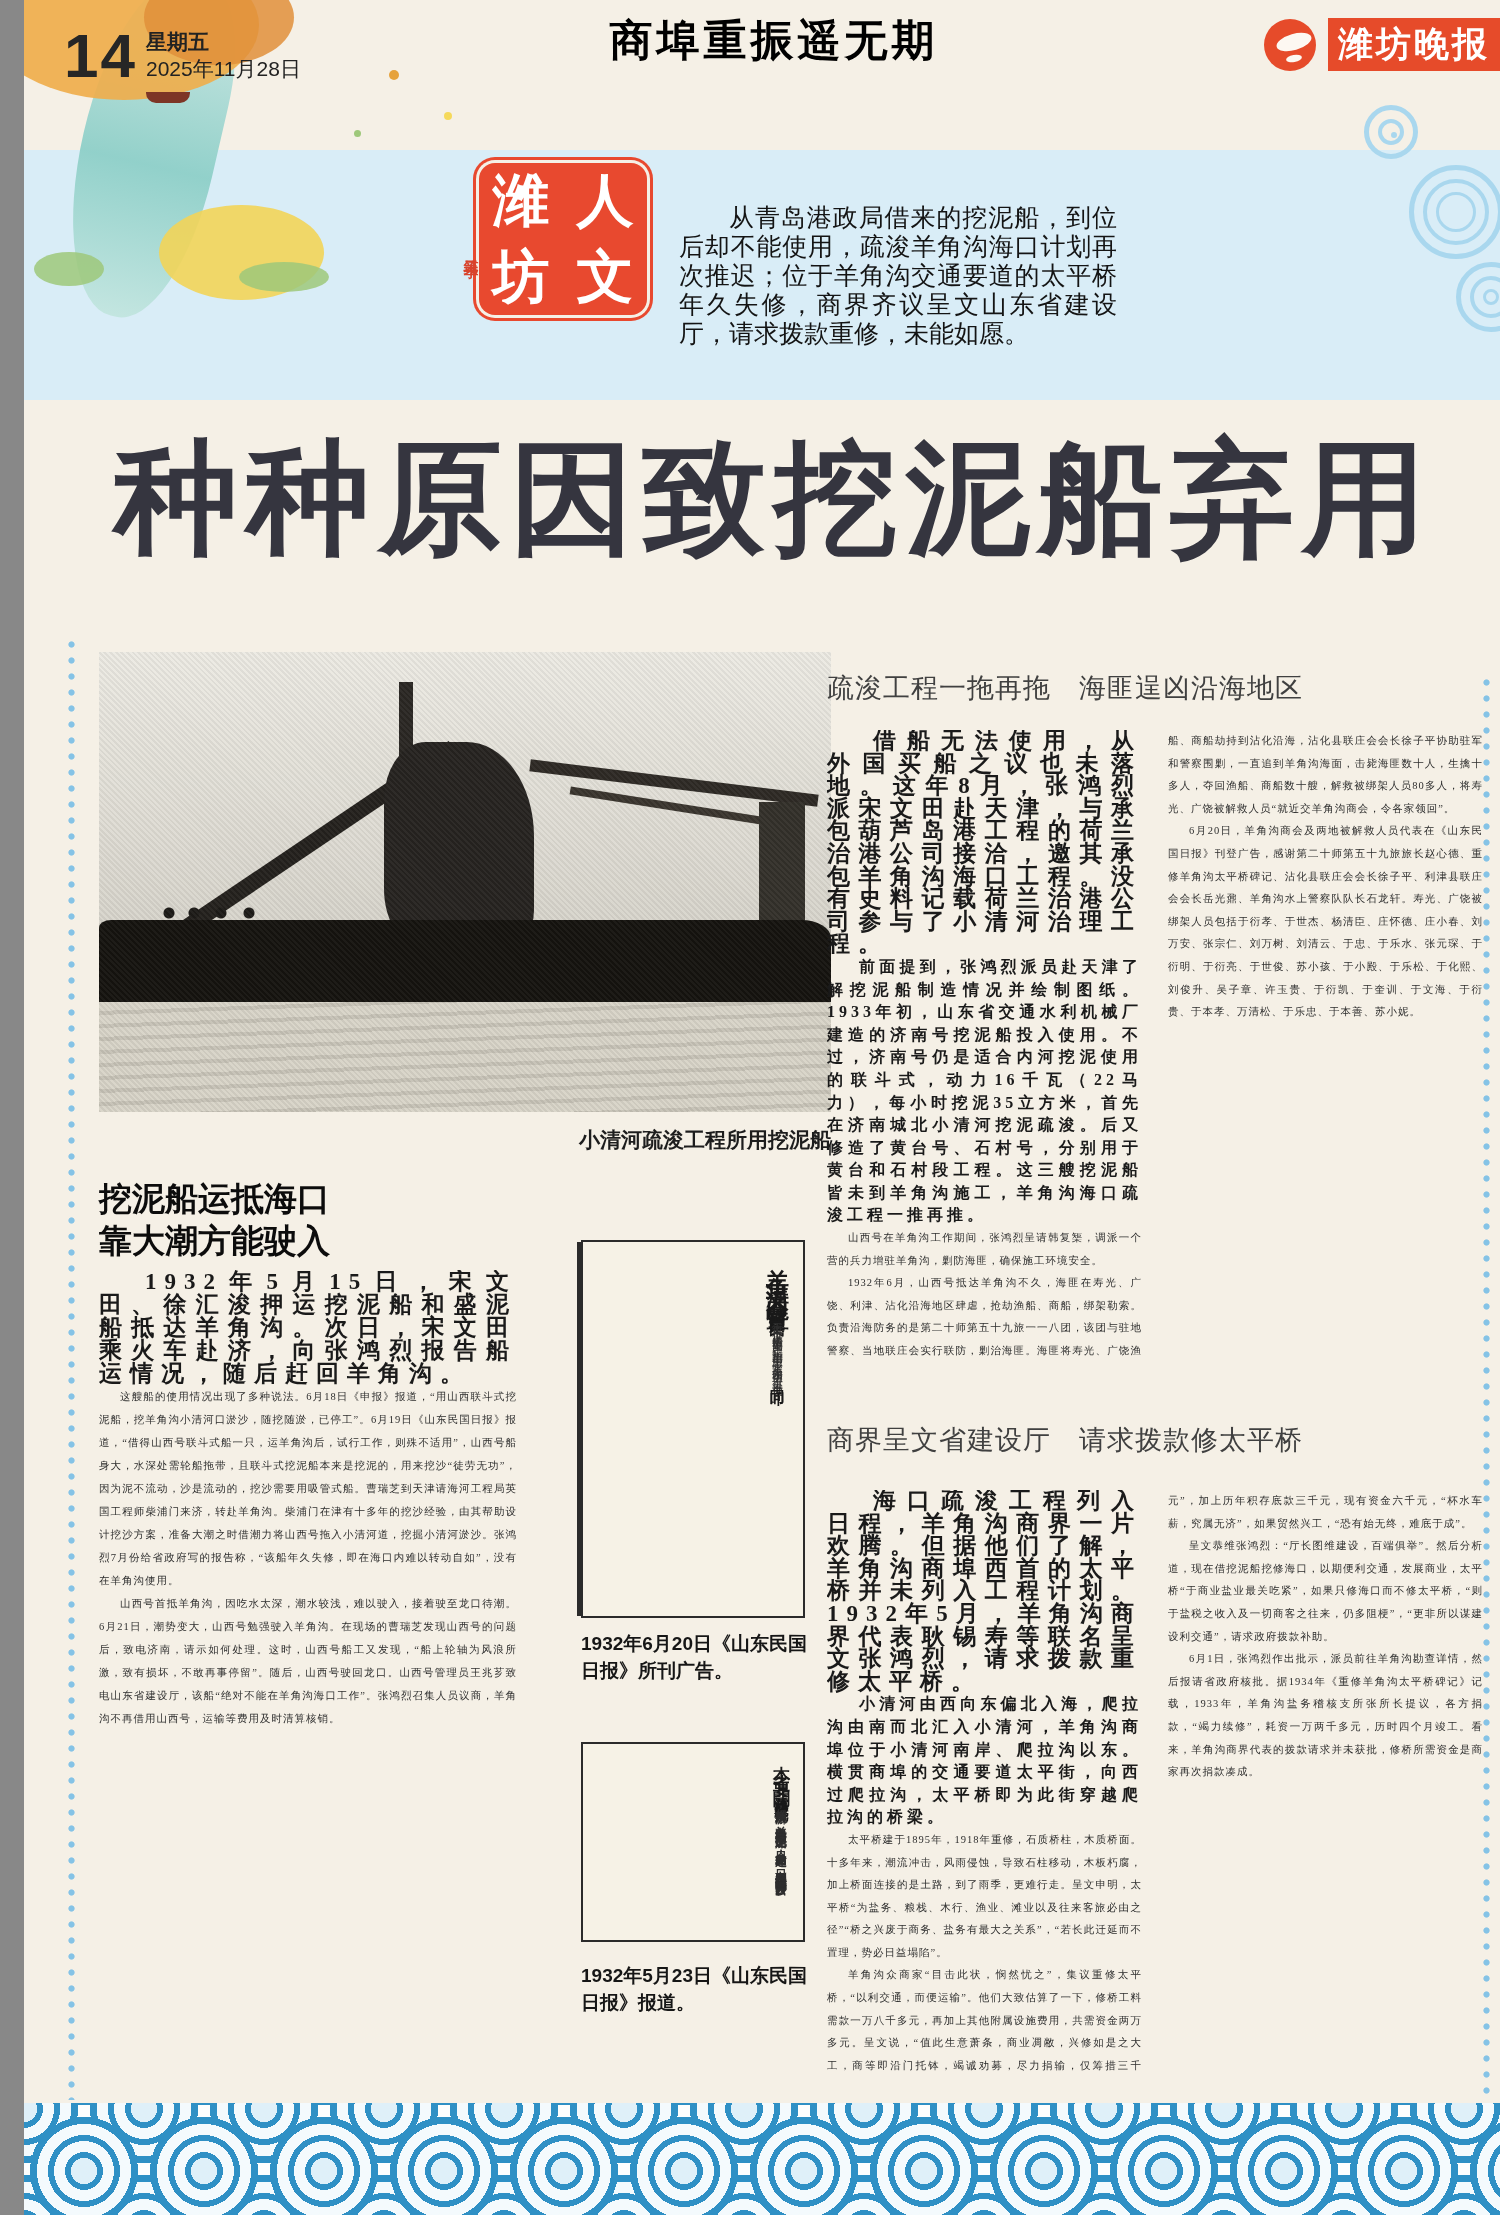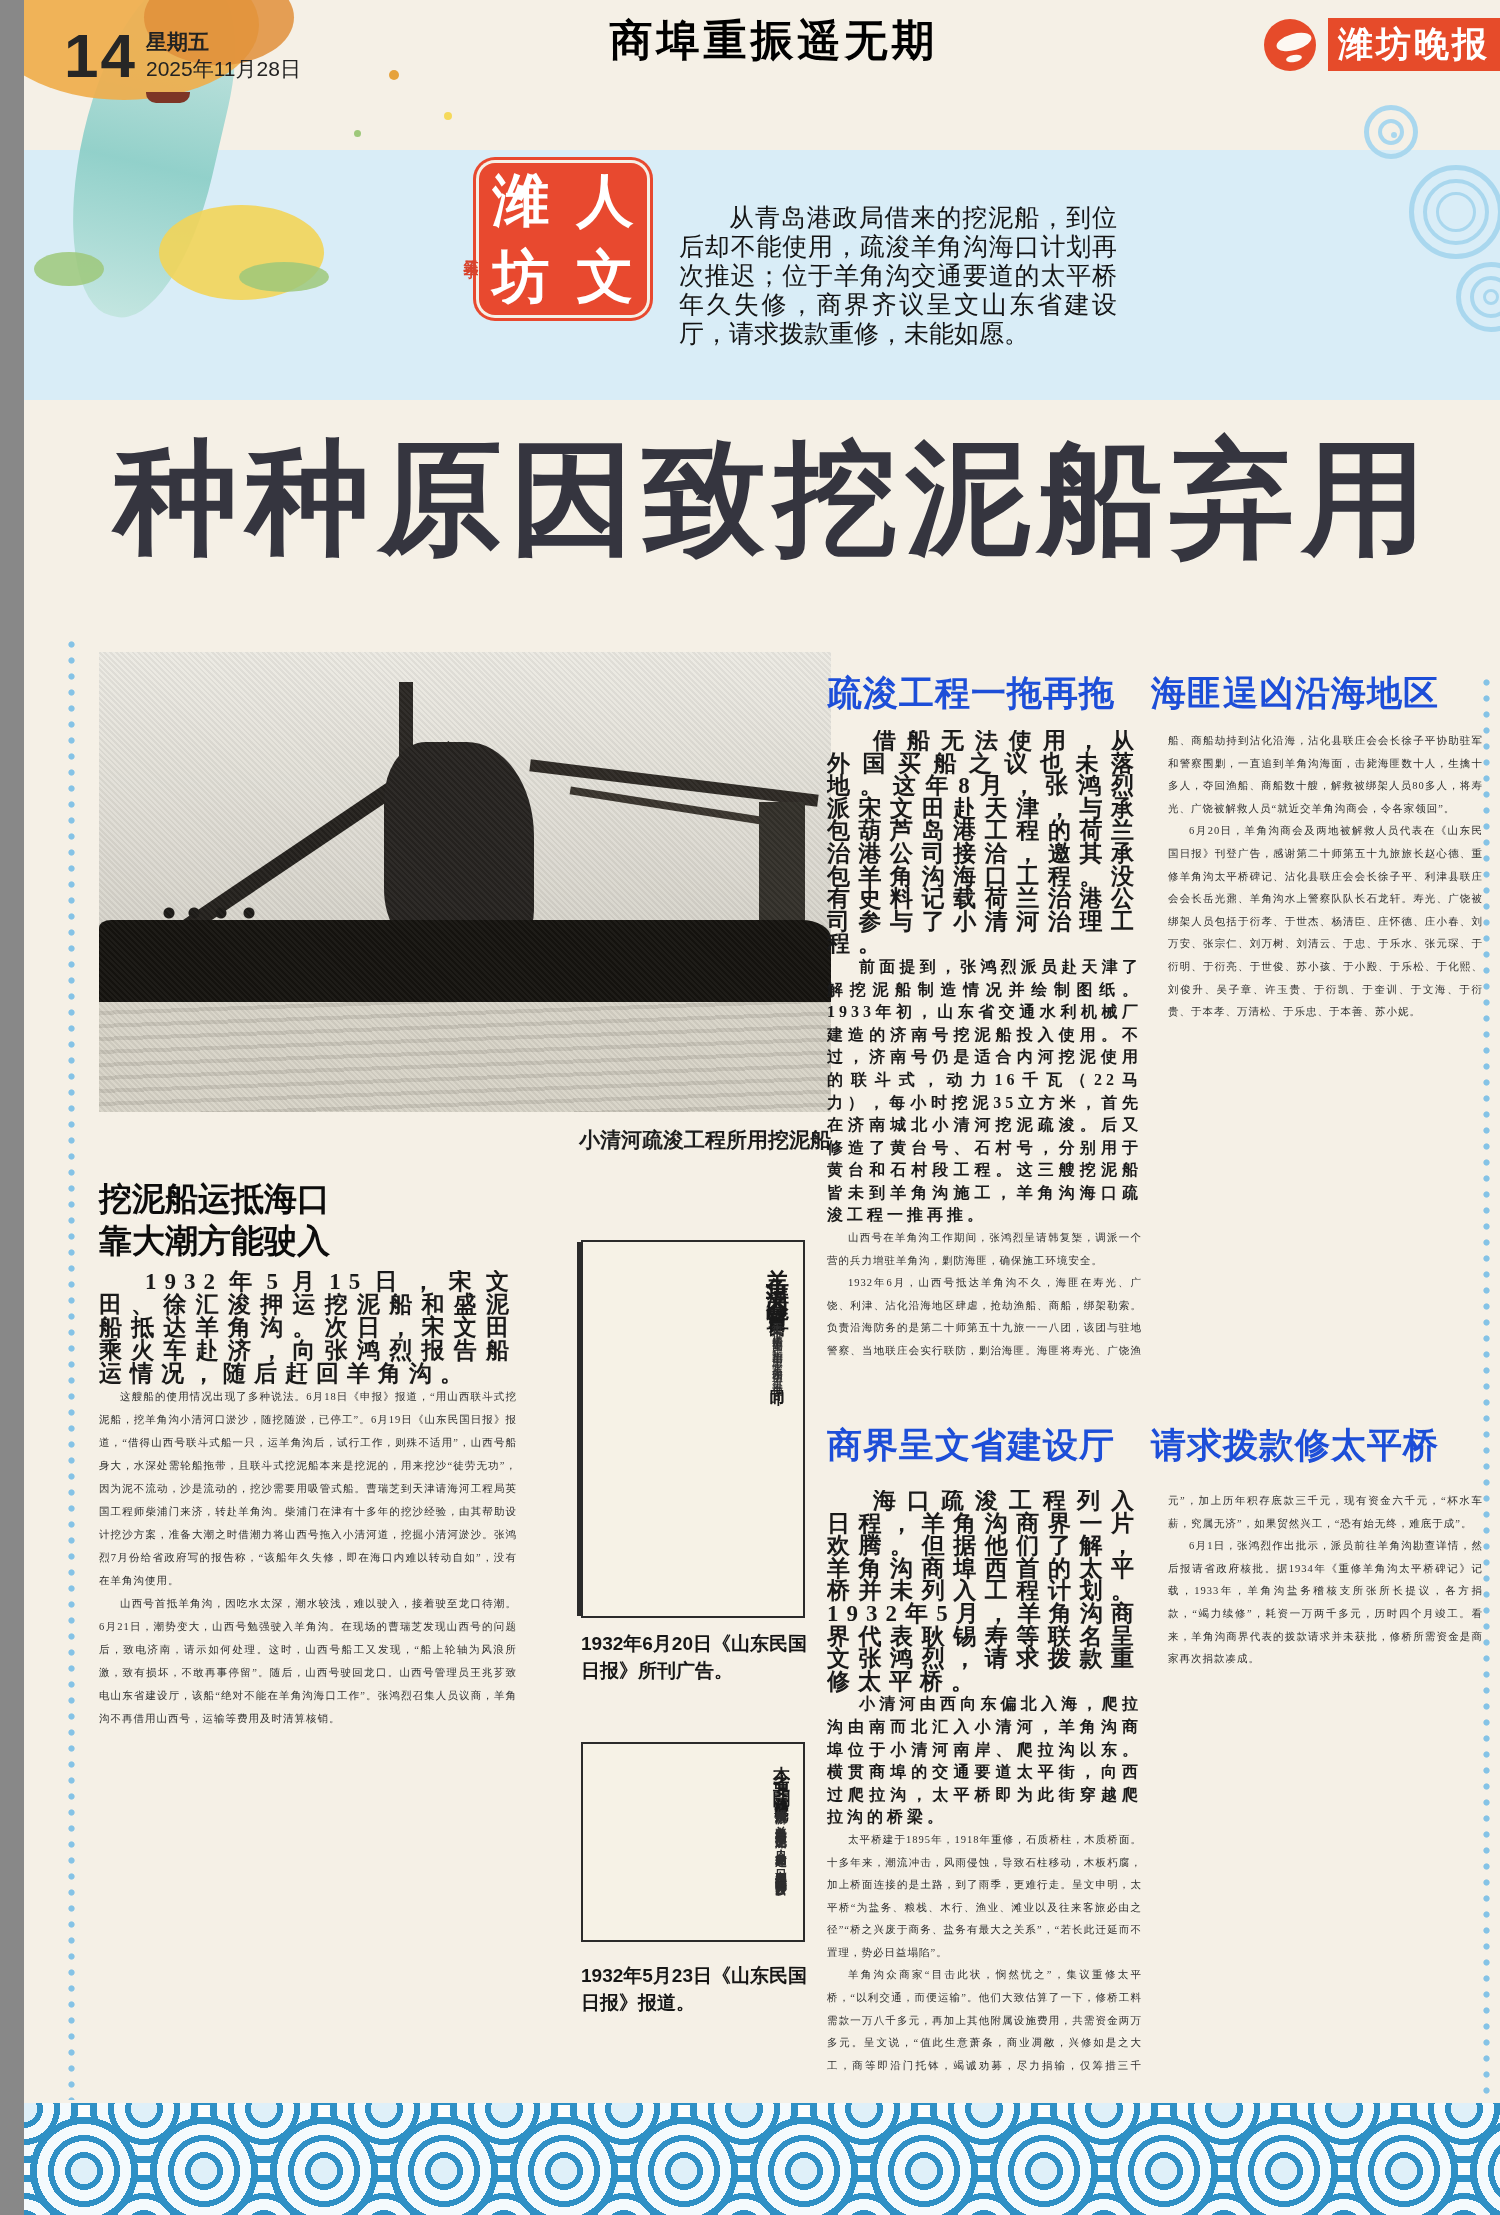--- a/index.html
+++ b/index.html
@@ -71,21 +71,21 @@
                         radial-gradient(circle 6px at 90px 11px,#1c1a17 5px,transparent 6px);}
   .photo-caption{left:75px;top:1126px;width:732px;text-align:right;font-size:21px;font-weight:700;
                  font-family:"Liberation Serif",serif;color:#1d1d1d;}
 
   
   .serifbody{font-family:"Liberation Serif",serif;text-align:justify;}
   .serifbody p{margin:0;text-indent:2em;}
   .a1-title{left:75px;top:1178px;font-size:33px;font-weight:800;line-height:42px;color:#0c0c0c;}
   .a1-body{left:75px;top:1270px;width:418px;height:838px;font-size:19px;line-height:23px;overflow:hidden;}
 
-  .h2r{width:670px;font-size:35px;font-weight:700;color:#1d4ed8;letter-spacing:1px;}
+  .h2r{width:670px;font-size:27px;font-weight:400;color:#404040;letter-spacing:1px;}
   .h2r-1{left:803px;top:670px;}
   .h2r-2{left:803px;top:1422px;}
   .cols{left:803px;width:656px;column-count:2;column-gap:26px;column-fill:auto;
         font-size:18px;line-height:22.6px;overflow:hidden;}
   .cols1{top:730px;height:654px;}
   .cols2{top:1490px;height:628px;}
 
   
   .clip{left:557px;width:224px;background:#f6f2e6;border:2px solid #2b2b2b;box-sizing:border-box;
         font-family:"Liberation Serif",serif;color:#191919;overflow:hidden;}
@@ -202,20 +202,21 @@
       <p class="vl-3">1932年6月，山西号抵达羊角沟不久，海匪在寿光、广饶、利津、沾化沿海地区肆虐，抢劫渔船、商船，绑架勒索。负责沿海防务的是第二十师第五十九旅一一八团，该团与驻地警察、当地联庄会实行联防，剿治海匪。海匪将寿光、广饶渔船、商船劫持到沾化沿海，沾化县联庄会会长徐子平协助驻军和警察围剿，一直追到羊角沟海面，击毙海匪数十人，生擒十多人，夺回渔船、商船数十艘，解救被绑架人员80多人，将寿光、广饶被解救人员“就近交羊角沟商会，令各家领回”。</p>
       <p class="vl-4">6月20日，羊角沟商会及两地被解救人员代表在《山东民国日报》刊登广告，感谢第二十师第五十九旅旅长赵心德、重修羊角沟太平桥碑记、沾化县联庄会会长徐子平、利津县联庄会会长岳光鼐、羊角沟水上警察队队长石龙轩。寿光、广饶被绑架人员包括于衍孝、于世杰、杨清臣、庄怀德、庄小春、刘万安、张宗仁、刘万树、刘清云、于忠、于乐水、张元琛、于衍明、于衍亮、于世俊、苏小孩、于小殿、于乐松、于化熙、刘俊升、吴子章、许玉贵、于衍凯、于奎训、于文海、于衍贵、于本孝、万清松、于乐忠、于本善、苏小妮。</p>
     </div>
 
   <div class="abs h2r h2r-2">商界呈文省建设厅　请求拨款修太平桥</div>
   <div class="abs cols cols2 serifbody">
       <p class="vl-0">海口疏浚工程列入日程，羊角沟商界一片欢腾。但据他们了解，羊角沟商埠西首的太平桥并未列入工程计划。1932年5月，羊角沟商界代表耿锡寿等联名呈文张鸿烈，请求拨款重修太平桥。</p>
       <p class="vl-1">小清河由西向东偏北入海，爬拉沟由南而北汇入小清河，羊角沟商埠位于小清河南岸、爬拉沟以东。横贯商埠的交通要道太平街，向西过爬拉沟，太平桥即为此街穿越爬拉沟的桥梁。</p>
       <p class="vl-2">太平桥建于1895年，1918年重修，石质桥柱，木质桥面。十多年来，潮流冲击，风雨侵蚀，导致石柱移动，木板朽腐，加上桥面连接的是土路，到了雨季，更难行走。呈文申明，太平桥“为盐务、粮栈、木行、渔业、滩业以及往来客旅必由之径”“桥之兴废于商务、盐务有最大之关系”，“若长此迁延而不置理，势必日益塌陷”。</p>
       <p class="vl-3">羊角沟众商家“目击此状，悯然忧之”，集议重修太平桥，“以利交通，而便运输”。他们大致估算了一下，修桥工料需款一万八千多元，再加上其他附属设施费用，共需资金两万多元。呈文说，“值此生意萧条，商业凋敝，兴修如是之大工，商等即沿门托钵，竭诚劝募，尽力捐输，仅筹措三千元”，加上历年积存底款三千元，现有资金六千元，“杯水车薪，究属无济”，如果贸然兴工，“恐有始无终，难底于成”。</p>
+      <p class="vl-4">呈文恭维张鸿烈：“厅长图维建设，百端俱举”。然后分析道，现在借挖泥船挖修海口，以期便利交通，发展商业，太平桥“于商业盐业最关吃紧”，如果只修海口而不修太平桥，“则于盐税之收入及一切商客之往来，仍多阻梗”，“更非所以谋建设利交通”，请求政府拨款补助。</p>
       <p class="vl-5">6月1日，张鸿烈作出批示，派员前往羊角沟勘查详情，然后报请省政府核批。据1934年《重修羊角沟太平桥碑记》记载，1933年，羊角沟盐务稽核支所张所长提议，各方捐款，“竭力续修”，耗资一万两千多元，历时四个月竣工。看来，羊角沟商界代表的拨款请求并未获批，修桥所需资金是商家再次捐款凑成。</p>
     </div>
 
   <div class="abs dots dotsL"></div>
   <div class="abs dots dotsR"></div>
   <div class="abs waves"></div>
 
 </div>
 
 </body></html>

